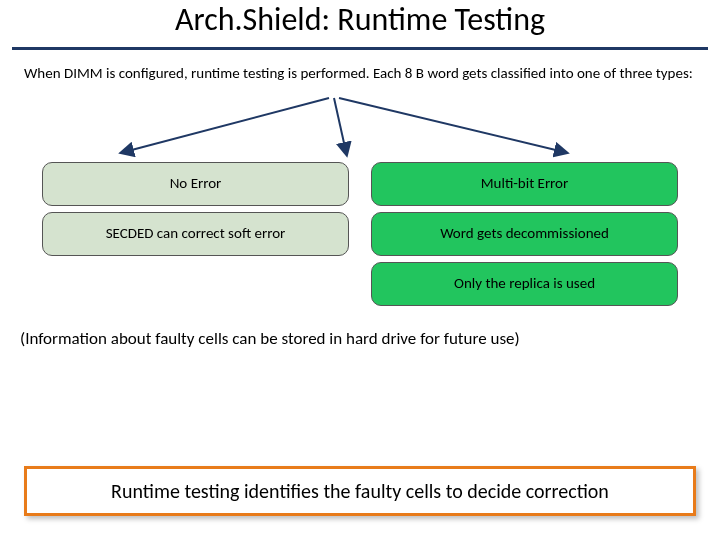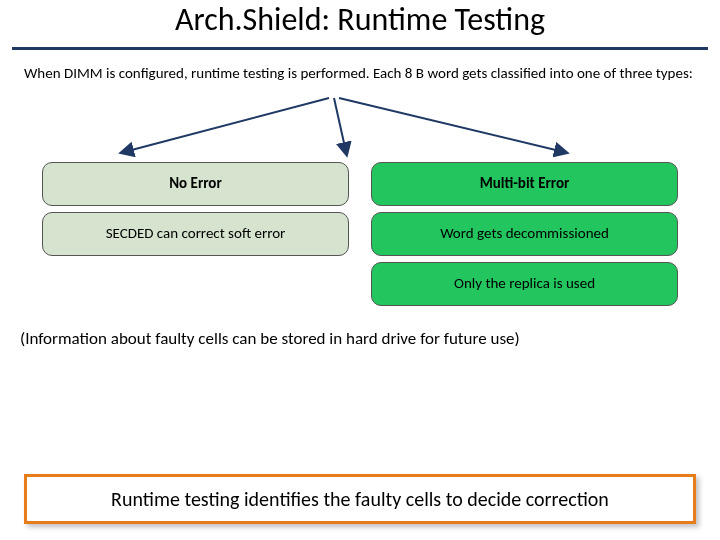--- a/index.html
+++ b/index.html
@@ -56,34 +56,34 @@
     border-radius: 10px;
     padding: 10px 6px;
     text-align: center;
     font-size: 15px;
     line-height: 1.15;
     min-height: 44px;
     display: flex;
     align-items: center;
     justify-content: center;
   }
-  .hdr { font-weight: bold; }
+  .hdr { font-weight: normal; }
   .col-green .box { background: #d5e3cf; }
   .col-yellow .box { background: #ffff66; }
   .col-red .box { background: #22c55e; }
   .footnote {
     font-size: 17px;
     padding: 22px 12px 0 12px;
     margin-left: 8px;
   }
   .callout {
     position: absolute;
     left: 24px;
     right: 24px;
-    bottom: 16px;
+    bottom: 24px;
     border: 3px solid #e87b1a;
     background: #fff;
     box-shadow: 3px 3px 5px rgba(0,0,0,0.25);
     text-align: center;
     padding: 10px 0;
     font-size: 20px;
     color: #000;
   }
 </style>
 </head>

